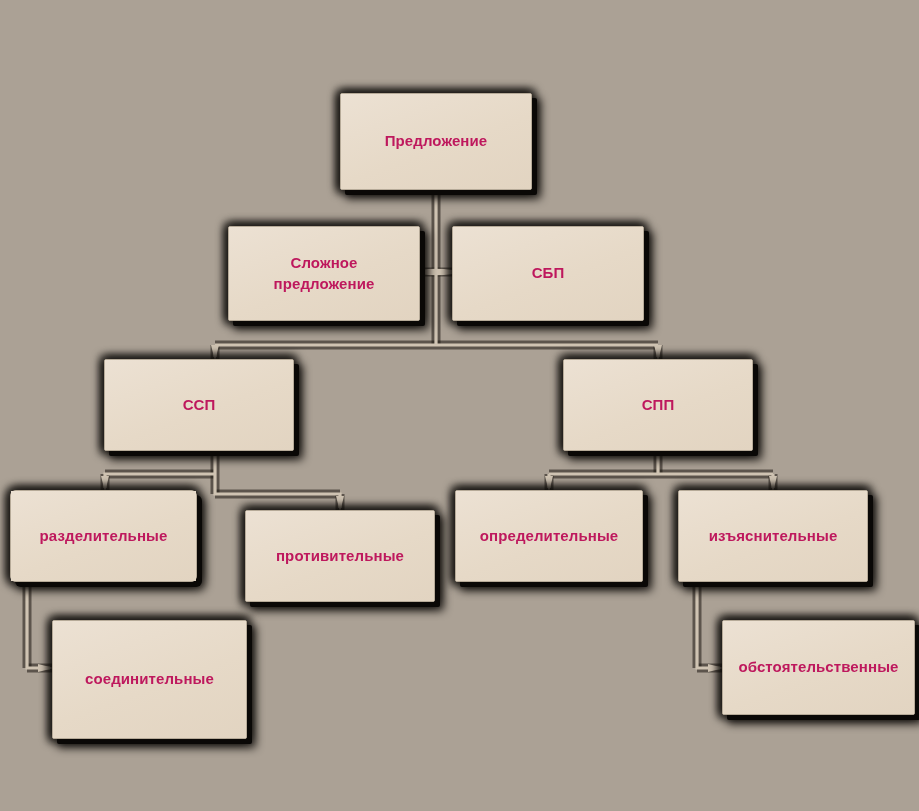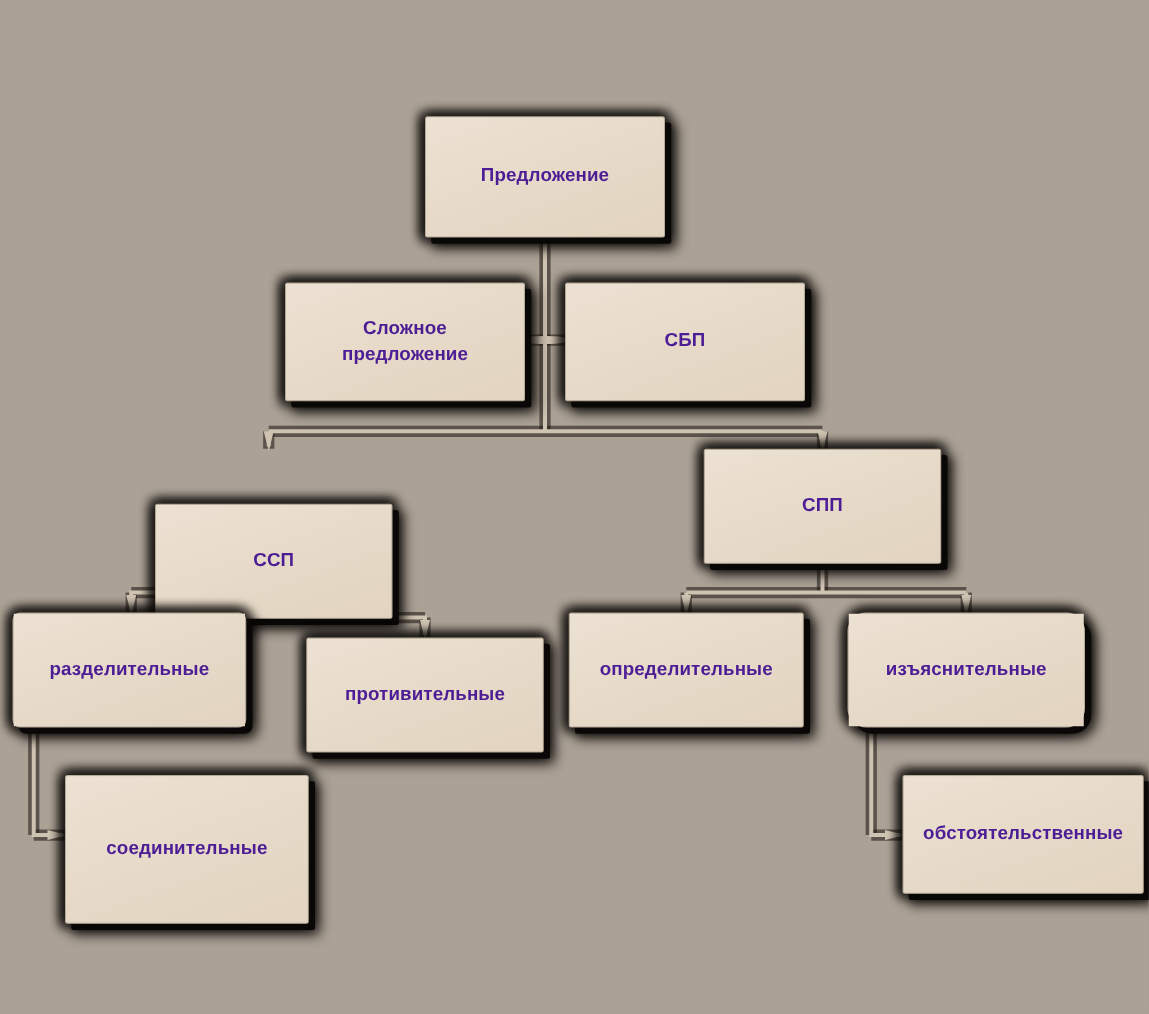--- a/index.html
+++ b/index.html
@@ -35,21 +35,21 @@
   .node {
     position: absolute;
     box-sizing: border-box;
     background: #e9ddcd;
     border: 1px solid #b6aa98;
     border-radius: 2px;
     display: flex;
     align-items: center;
     justify-content: center;
     text-align: center;
-    color: #4c1d95;
+    color: #be185d;
     font-weight: bold;
     font-size: 15px;
     line-height: 1.35;
     letter-spacing: 0.1px;
     padding: 2px 6px;
     box-shadow:
       5px 5px 0 0 #0a0806,
       7px 7px 9px 2px rgba(10, 8, 6, 0.85),
       -3px -3px 7px 2px rgba(10, 8, 6, 0.55),
       3px -3px 7px 2px rgba(10, 8, 6, 0.55),
@@ -69,26 +69,26 @@
     background: linear-gradient(160deg, #ece1d3 0%, #e6d9c7 55%, #e2d4c1 100%);
     z-index: 0;
     pointer-events: none;
   }
   .node .label { position: relative; z-index: 1; }
 
   
   .n-root        { left: 340px; top:  93px; width: 192px; height:  97px; }
   .n-complex     { left: 228px; top: 226px; width: 192px; height:  95px; }
   .n-sbp         { left: 452px; top: 226px; width: 192px; height:  95px; justify-content: center; }
-  .n-ssp         { left: 124px; top: 359px; width: 190px; height:  92px; margin-top: 44px; }
+  .n-ssp         { left: 104px; top: 359px; width: 190px; height:  92px; }
   .n-spp         { left: 563px; top: 359px; width: 190px; height:  92px; }
   .n-razdel      { left:  10px; top: 490px; width: 187px; height:  92px; border-radius: 6px; }
   .n-protiv      { left: 245px; top: 510px; width: 190px; height:  92px; align-items: center; }
   .n-opredel     { left: 455px; top: 490px; width: 188px; height:  92px; }
-  .n-izyas       { left: 678px; top: 490px; width: 190px; height:  92px; border-radius: 15px; }
+  .n-izyas       { left: 678px; top: 490px; width: 190px; height:  92px; }
   .n-soedin      { left:  52px; top: 620px; width: 195px; height:  119px; }
   .n-obstoyat    { left: 722px; top: 620px; width: 193px; height:  95px; }
 
   .connector-line {
     fill: none;
     stroke: #cfc3b2;
     stroke-width: 3.2;
     stroke-linecap: butt;
     stroke-linejoin: miter;
   }

